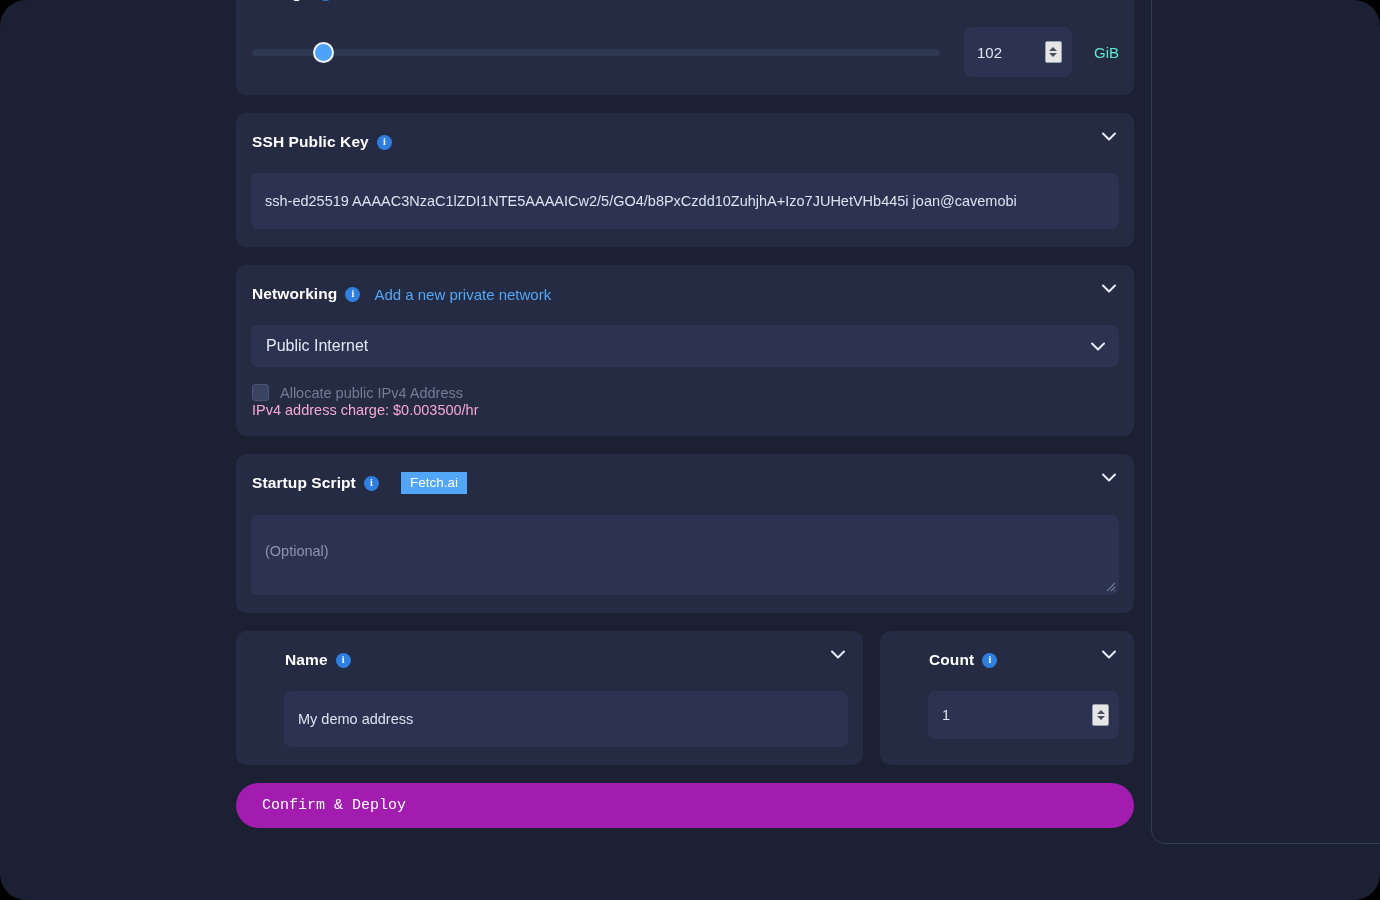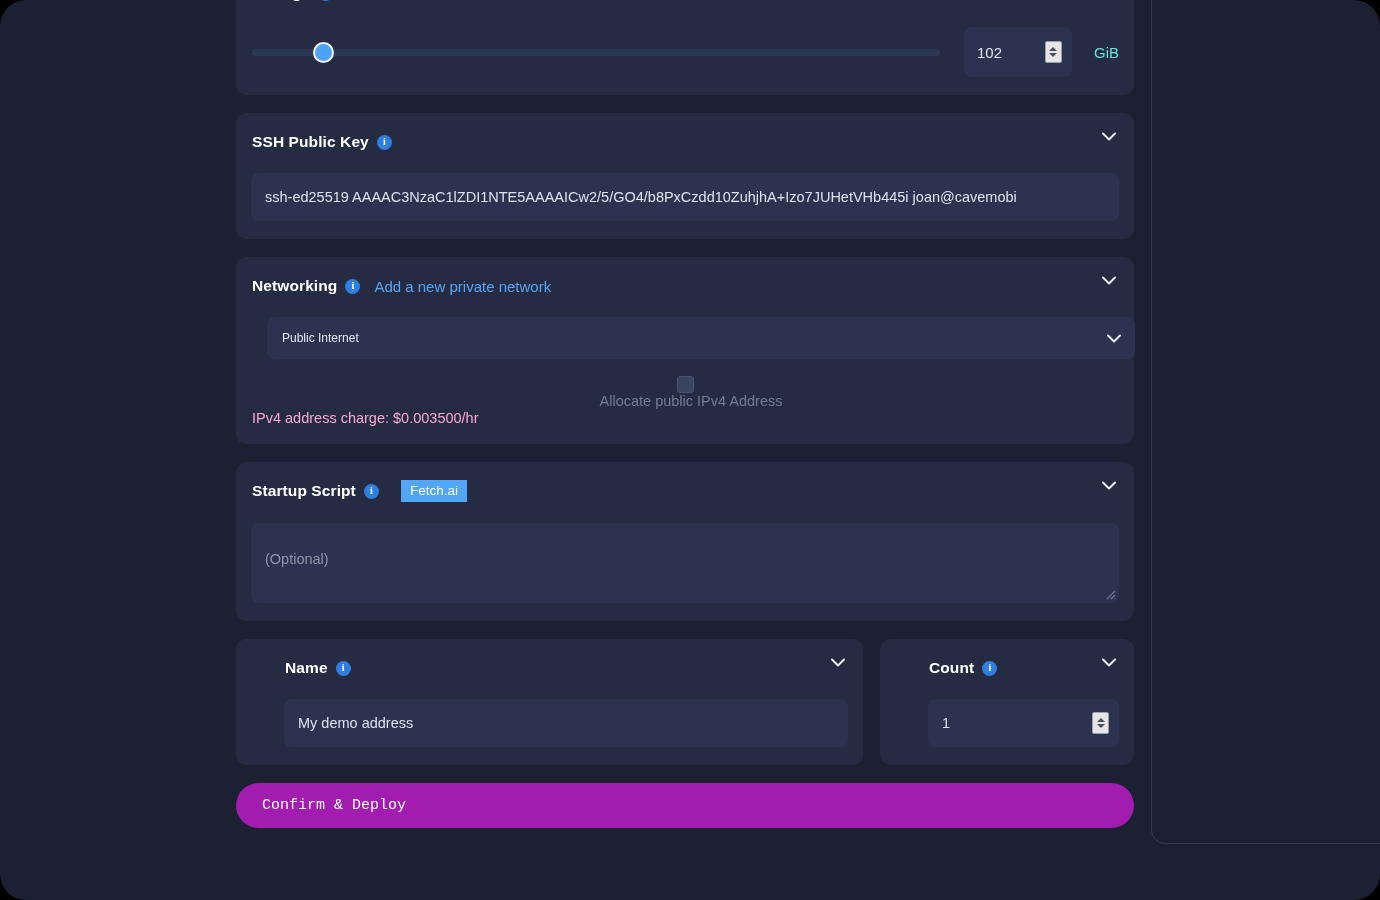--- a/index.html
+++ b/index.html
@@ -174,21 +174,21 @@
   .unit {
     font-size: 15px;
     color: #5eead4;
     margin-left: 14px;
   }
 
   
   .textfield {
     margin-top: 18px;
     width: 100%;
-    height: 48px;
+    height: 56px;
     background: #2b3350;
     border-radius: 7px;
     display: flex;
     align-items: center;
     padding: 0 14px;
     font-size: 14.5px;
     color: #dde3f1;
     white-space: nowrap;
     overflow: hidden;
     cursor: text;
@@ -197,35 +197,33 @@
   .selectbox {
     margin-top: 18px;
     width: 100%;
     height: 42px;
     background: #2b3350;
     border-radius: 7px;
     display: flex;
     align-items: center;
     justify-content: space-between;
     padding: 0 14px 0 15px;
-    font-size: 12px;
+    font-size: 16px;
     color: #e4e9f5;
     cursor: pointer;
-    margin-left: 16px;
   }
   .selectbox .sel-chev { width: 14px; height: 9px; color:#e9ecf5; }
   .selectbox .sel-chev svg { display:block; width:100%; height:100%; }
 
   
   .check-row {
     display: flex;
     align-items: center;
     margin-top: 17px;
     margin-left: 1px;
-    flex-direction: column;
   }
   .checkbox {
     width: 17px;
     height: 17px;
     border-radius: 3px;
     background: #3a4360;
     border: 1px solid #4a5472;
     flex: none;
   }
   .check-label {

